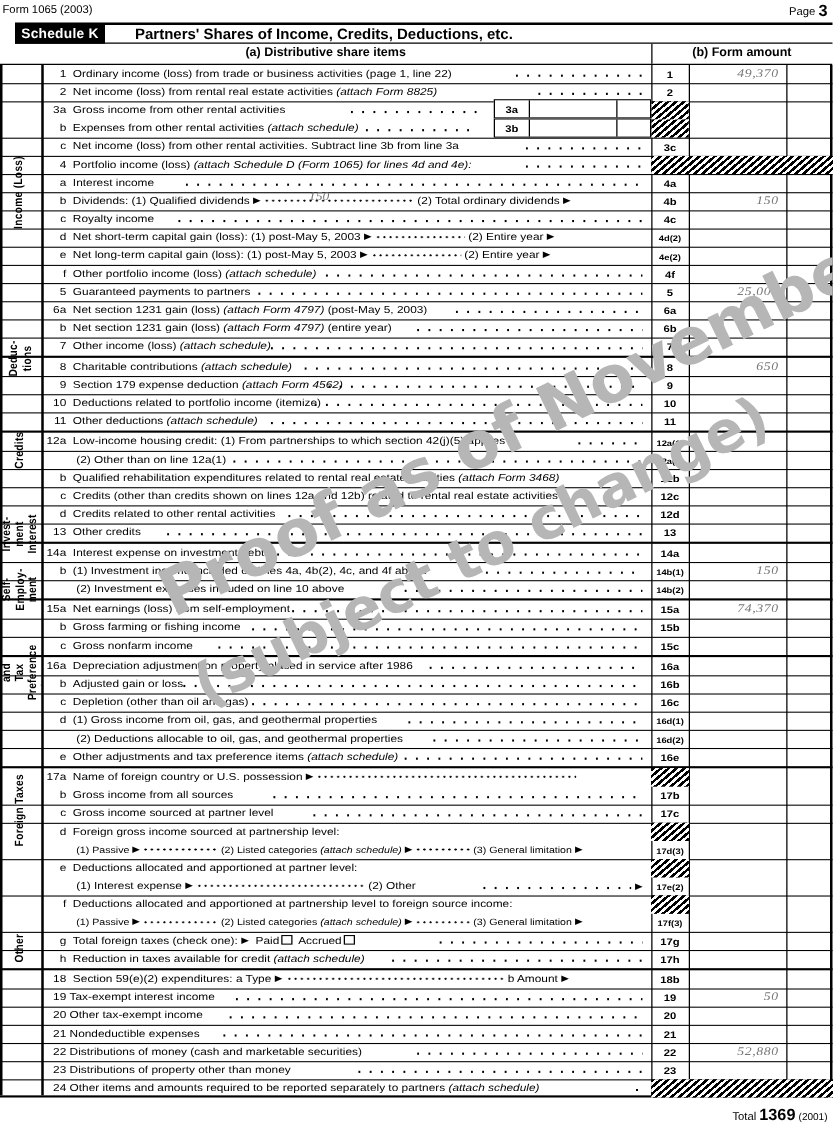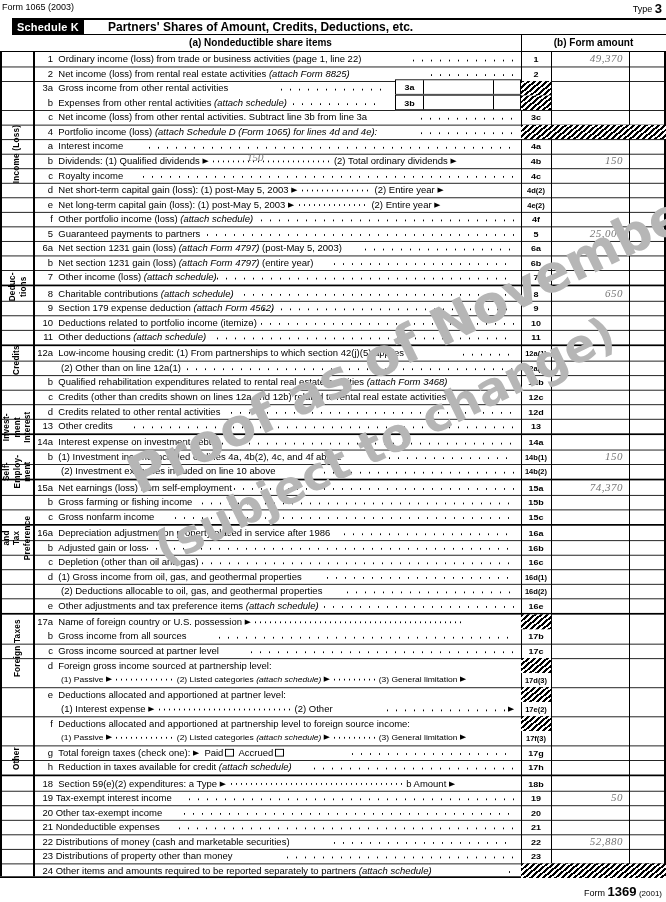--- a/index.html
+++ b/index.html
@@ -106,30 +106,30 @@
   .footer b{font-size:13px;font-weight:bold;}
   .footer .yr{font-size:8px;}
 </style>
 </head>
 <body>
 
 <div id="page" style="height: 902px;">
 
   <div class="topline">
     <div class="l">Form 1065 (2003)</div>
-    <div class="r"><span>Type</span> <b>3</b></div>
+    <div class="r"><span>Page</span> <b>3</b></div>
   </div>
 
   <div class="schedbar">
     <div class="tag">Schedule K</div>
-    <div class="ttl">Partners' Shares of Amount, Credits, Deductions, etc.</div>
+    <div class="ttl">Partners' Shares of Income, Credits, Deductions, etc.</div>
   </div>
 
   <div class="colhdr">
-    <div class="a">(a) Nondeductible share items</div>
+    <div class="a">(a) Distributive share items</div>
     <div class="sep"></div>
     <div class="b">(b) Form amount</div>
   </div>
 
   <div class="frame" style="height: 966px; transform-origin: 0px 0px; transform: scaleY(0.855072);">
 
     <div class="vline" id="vL"></div>
     <div class="vline" id="vLbl"></div>
     <div class="vline" id="vNum"></div>
     <div class="vline" id="vNumR"></div>
@@ -790,16 +790,16 @@
   </div>
 
   <div style="position:absolute;left:35px;top:916px;"></div>
 
   <div class="wm">
     <div class="w1"><span>Proof as of</span> <span>November 4, 2003</span></div>
     <div class="w2">(subject to change)</div>
   </div>
 
   <div class="footer">
-    <span>Form</span> <b>1369</b> <span class="yr">(2001)</span>
+    <span>Total</span> <b>1369</b> <span class="yr">(2001)</span>
   </div>
 
 </div>
 
 </body></html>

